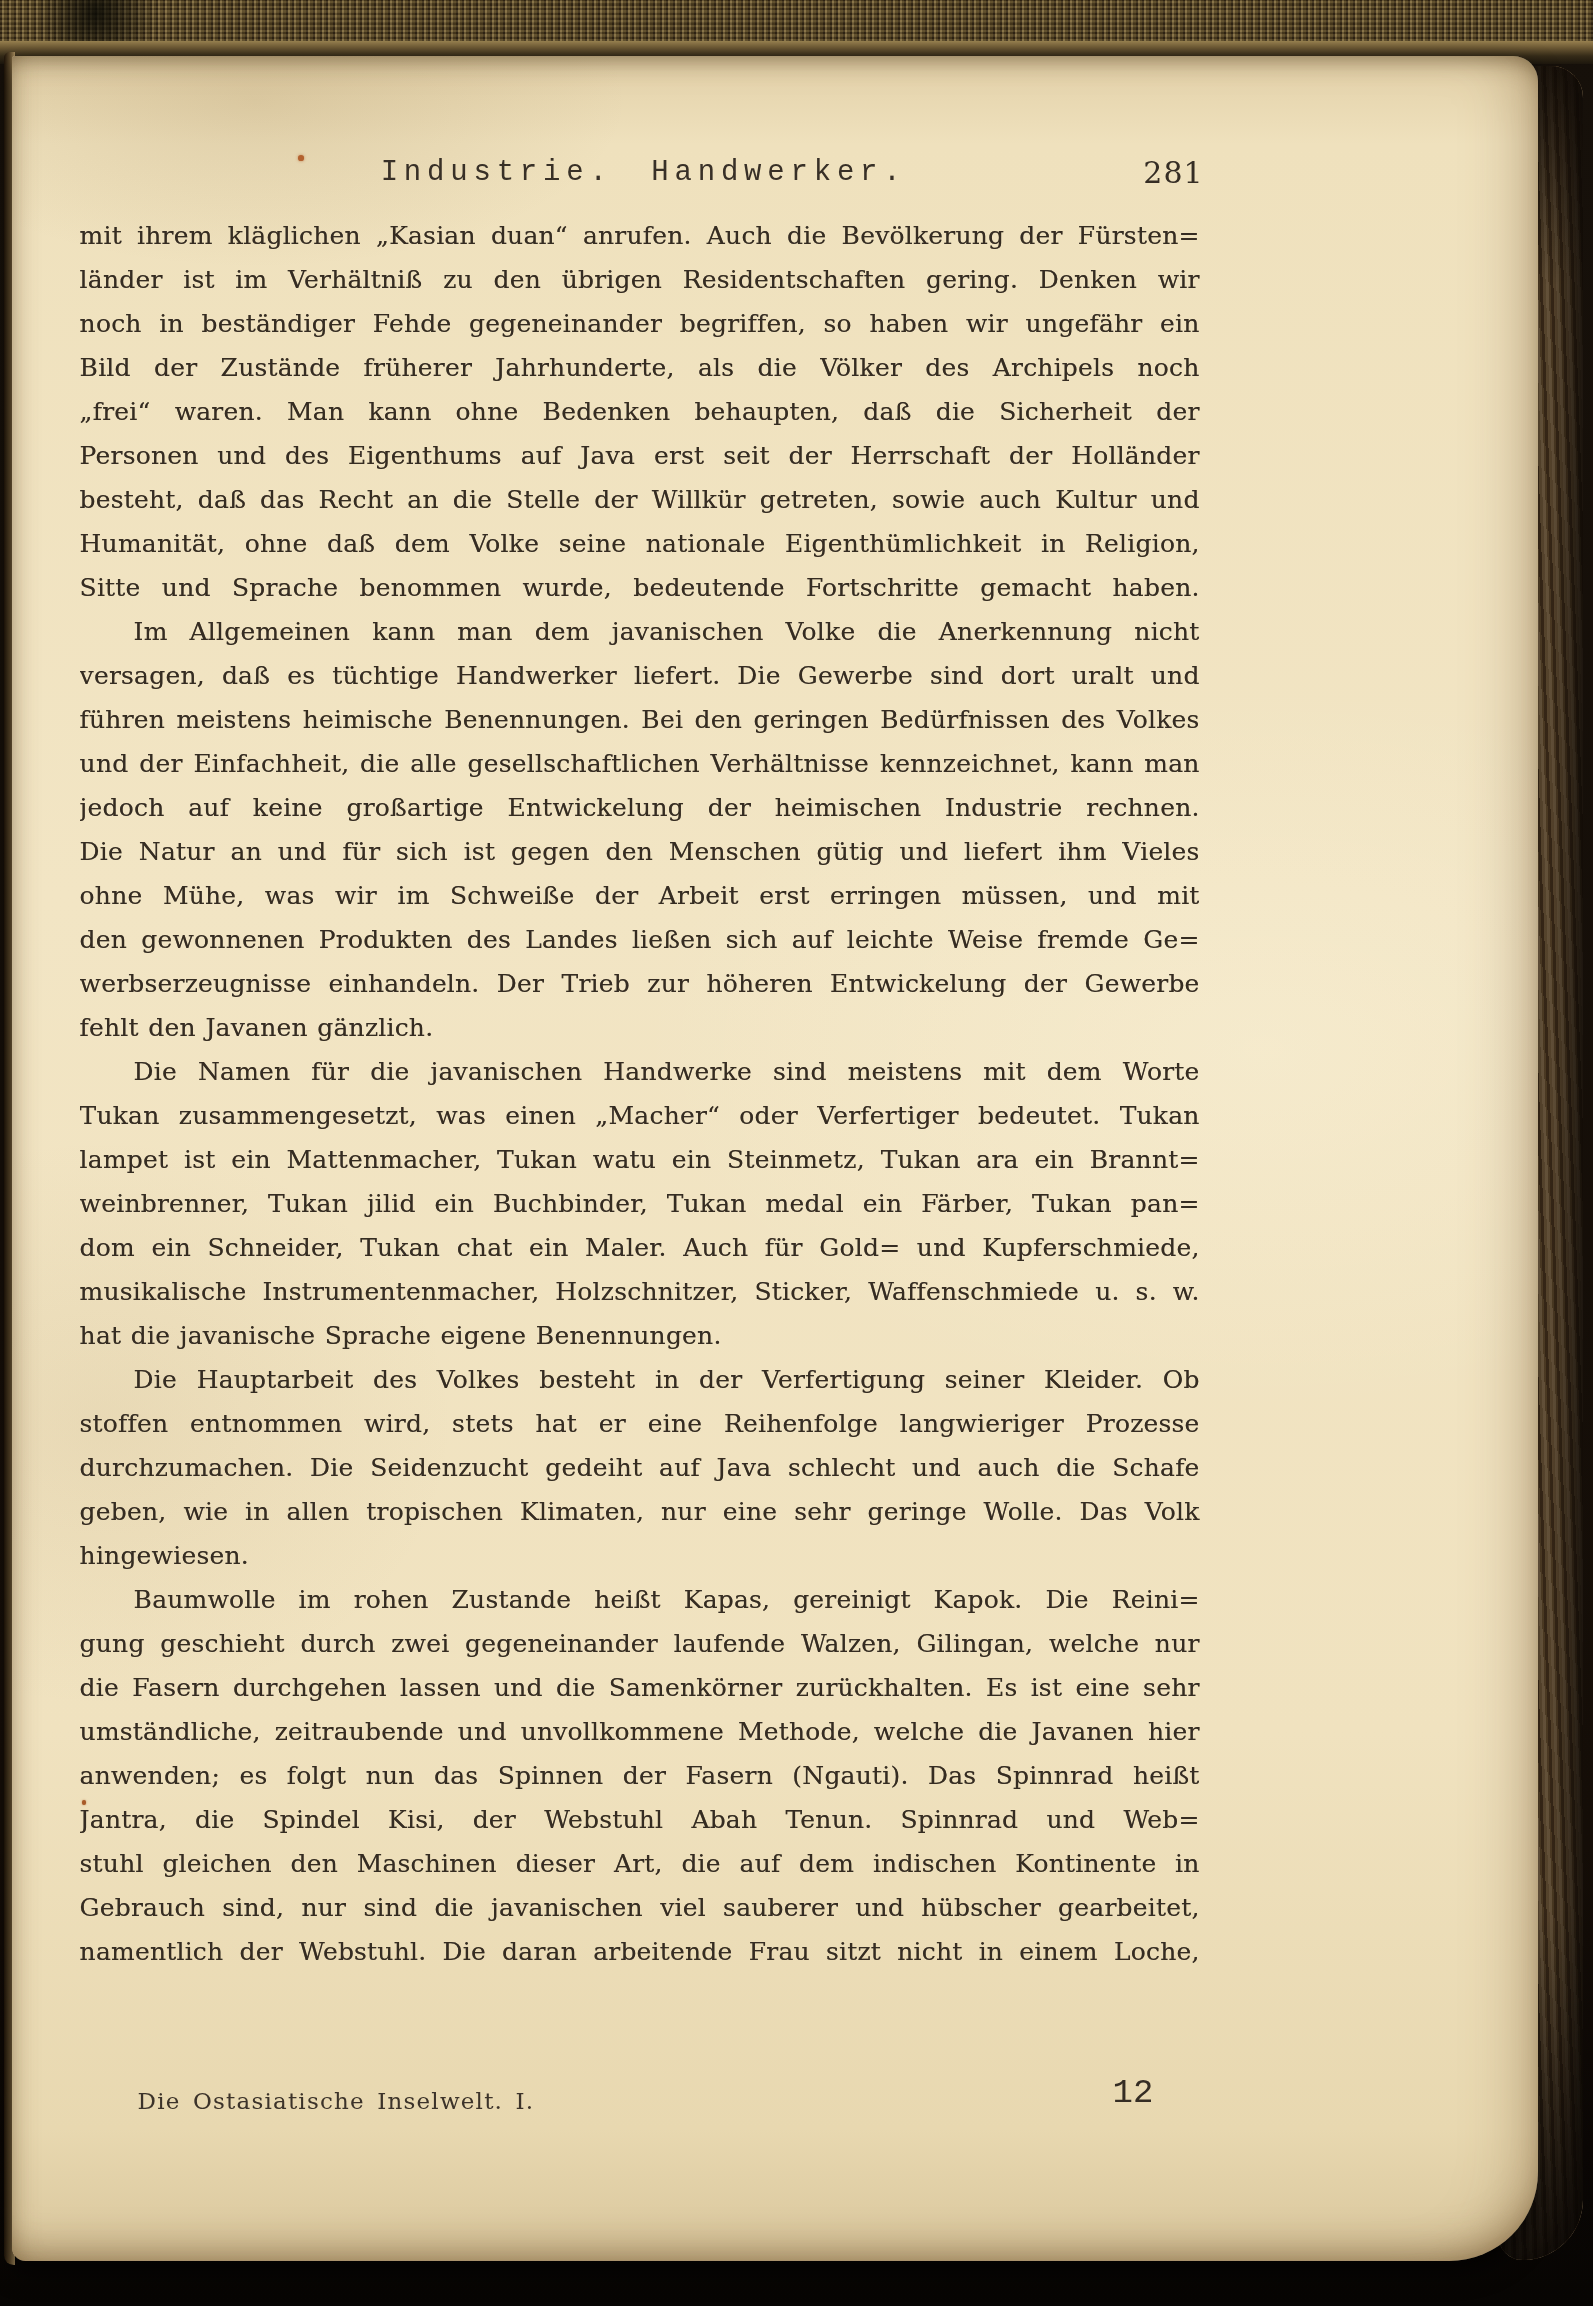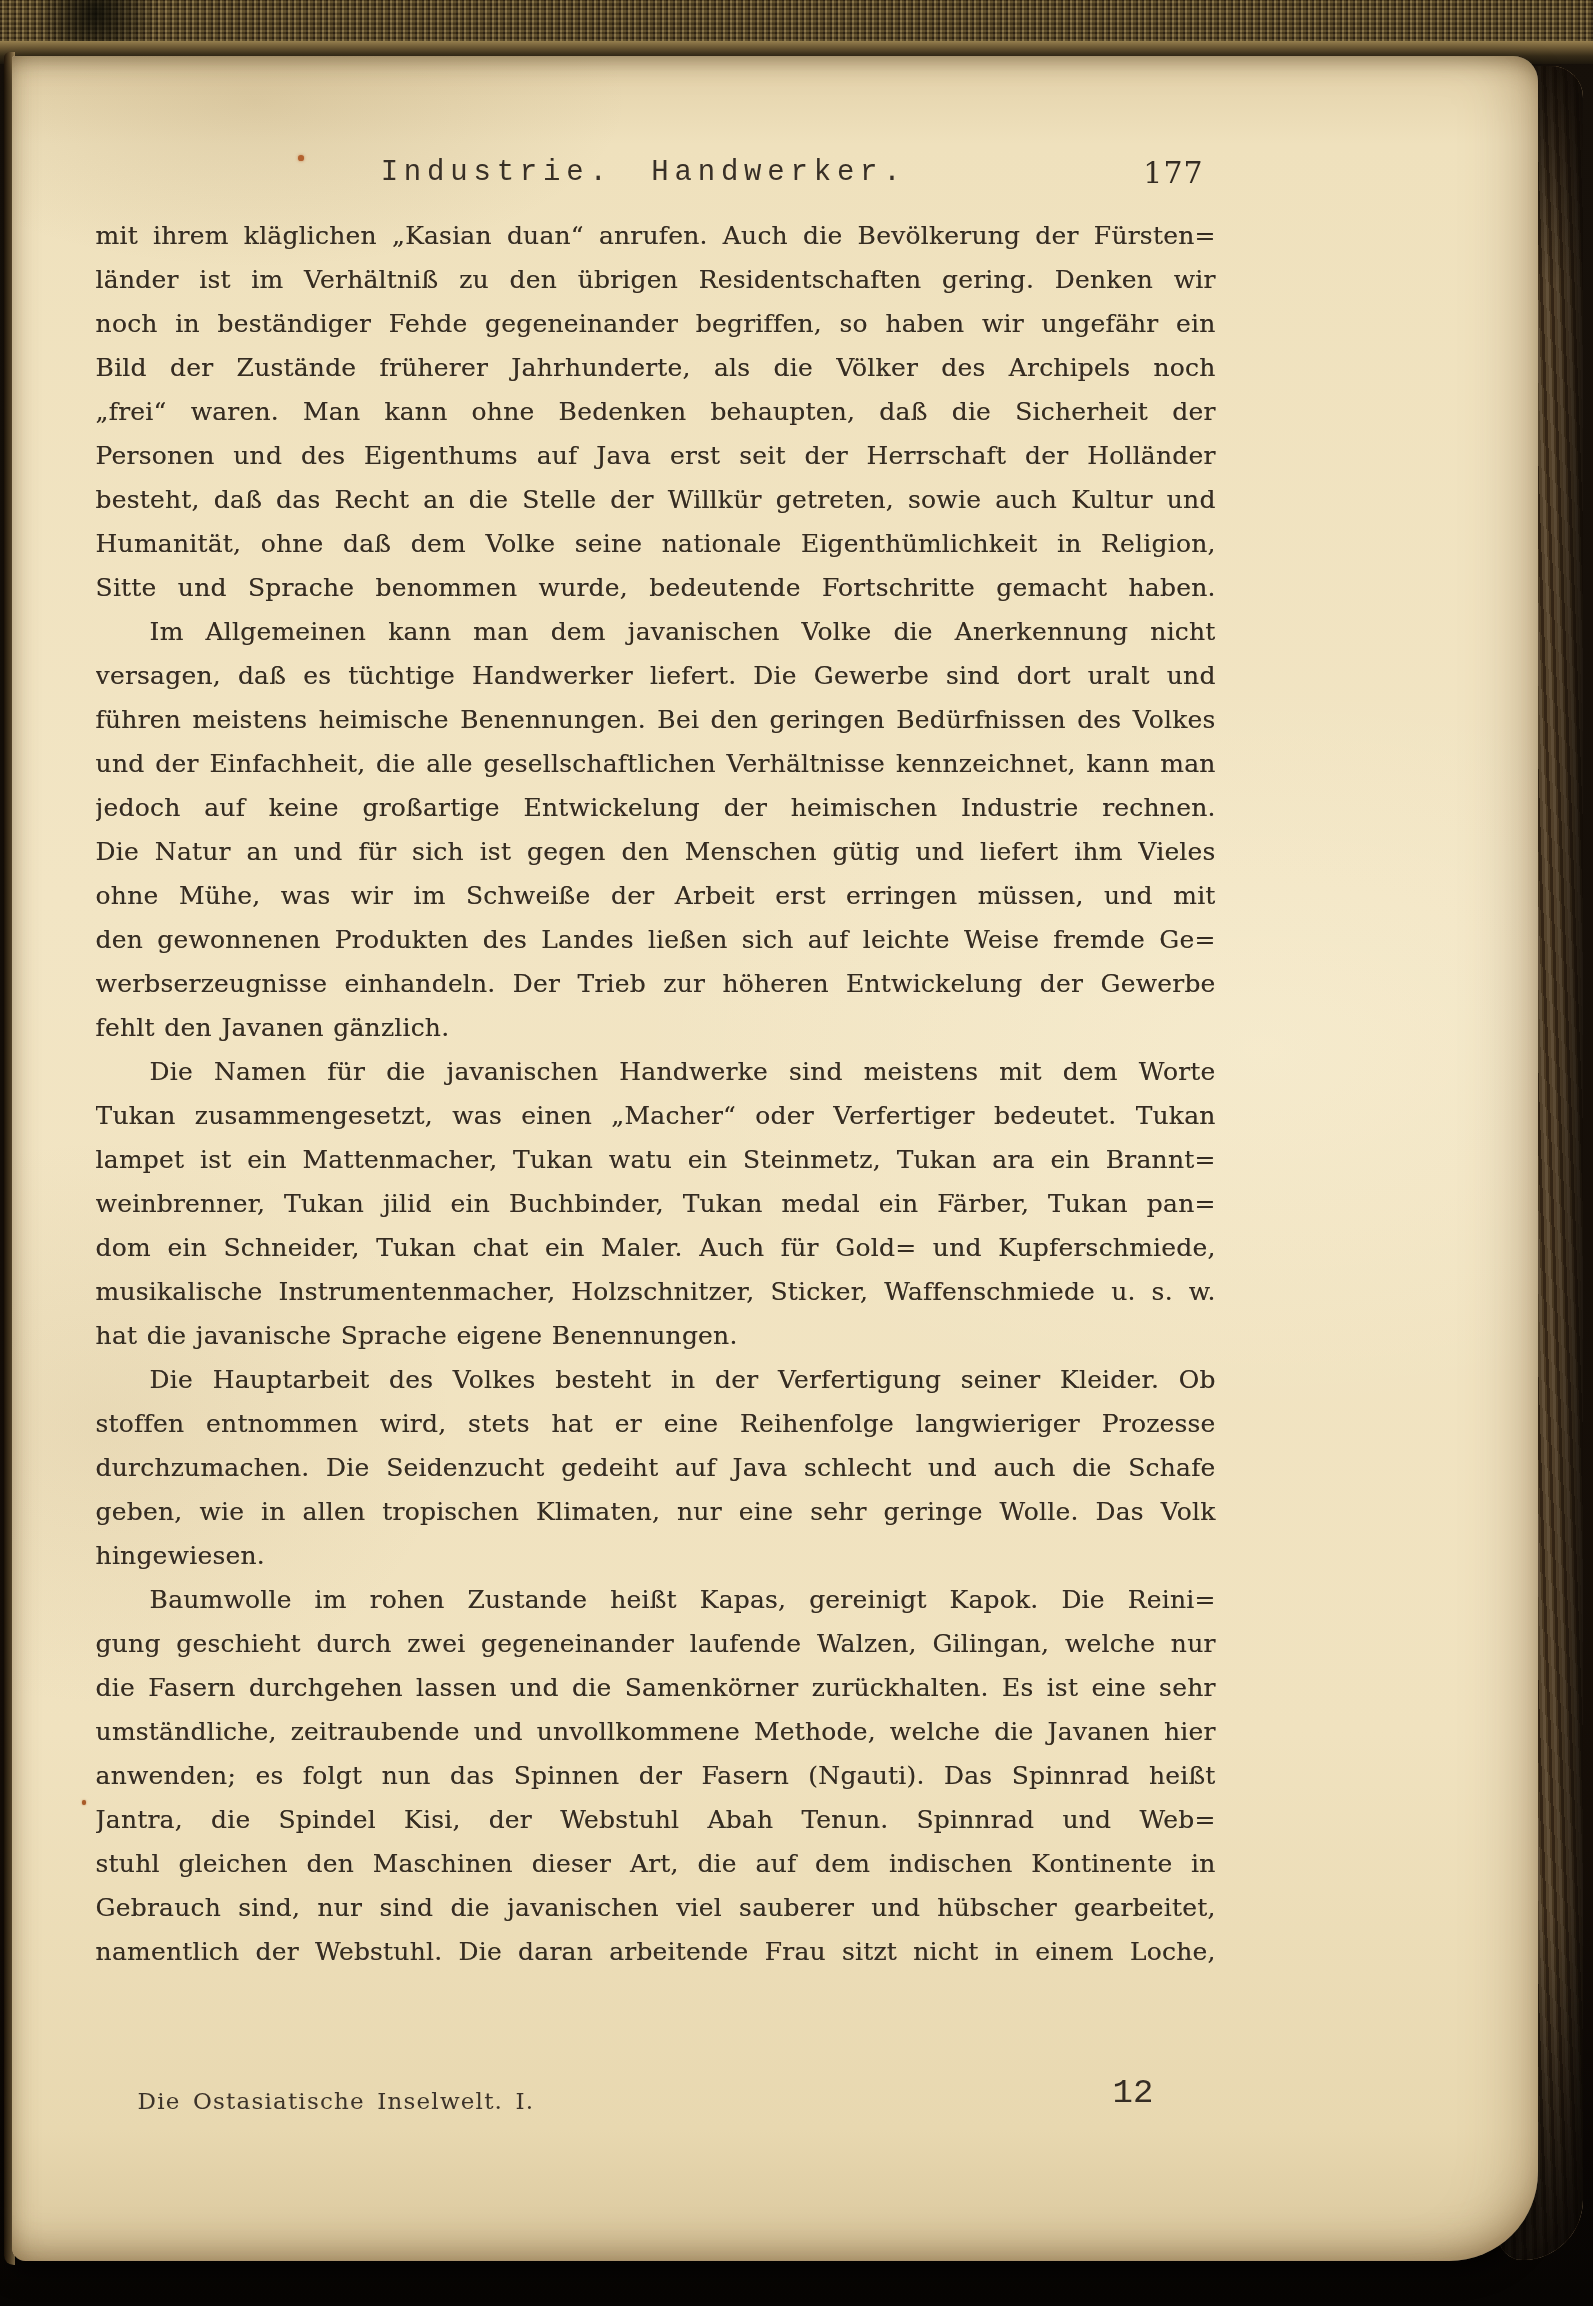--- a/index.html
+++ b/index.html
@@ -59,21 +59,21 @@
   .running-title{
     display:block;text-align:center;
     font-size:29px;line-height:39px;color:#383027;
     letter-spacing:5.8px;word-spacing:15.4px;font-family:Liberation Mono, monospace;
   }
   .folio{
     position:absolute;right:0;top:1.9px;
     font-size:30px;color:#352d24;letter-spacing:1px;
   }
   .text-block{
-    left:84px;top:158px;width:1120px;height:1878px;
+    left:68px;top:158px;width:1120px;height:1878px;
     color:#352c22;font-size:25px;
     letter-spacing:0.2px;word-spacing:1.4px;
     text-shadow:0 0 0.6px rgba(53,44,34,.55);
   }
   .line{height:44px;line-height:44px;overflow:hidden;text-align:justify;}
   .line::after{content:"";display:inline-block;width:100%;height:0;}
   .line.short{text-align:left;}
   .line.short::after{content:none;}
   .line.indent{text-indent:54px;}
   .footer-signature{
@@ -94,21 +94,21 @@
 <div class="abs top-edge"></div>
 <div class="abs left-edge"></div>
 <div class="abs page-stack"></div>
 
 <div class="abs page">
   <div class="abs speck s1"></div>
   <div class="abs speck s2"></div>
 
   <div class="abs header">
     <span class="running-title">Industrie. Handwerker.</span>
-    <span class="folio">177</span>
+    <span class="folio">281</span>
   </div>
 
   <div class="abs text-block">
       <div class="line">mit ihrem kläglichen „Kasian duan“ anrufen. Auch die Bevölkerung der Fürsten=</div>
       <div class="line">länder ist im Verhältniß zu den übrigen Residentschaften gering. Denken wir</div>
       <div class="line">noch in beständiger Fehde gegeneinander begriffen, so haben wir ungefähr ein</div>
       <div class="line">Bild der Zustände früherer Jahrhunderte, als die Völker des Archipels noch</div>
       <div class="line">„frei“ waren. Man kann ohne Bedenken behaupten, daß die Sicherheit der</div>
       <div class="line">Personen und des Eigenthums auf Java erst seit der Herrschaft der Holländer</div>
       <div class="line">besteht, daß das Recht an die Stelle der Willkür getreten, sowie auch Kultur und</div>

